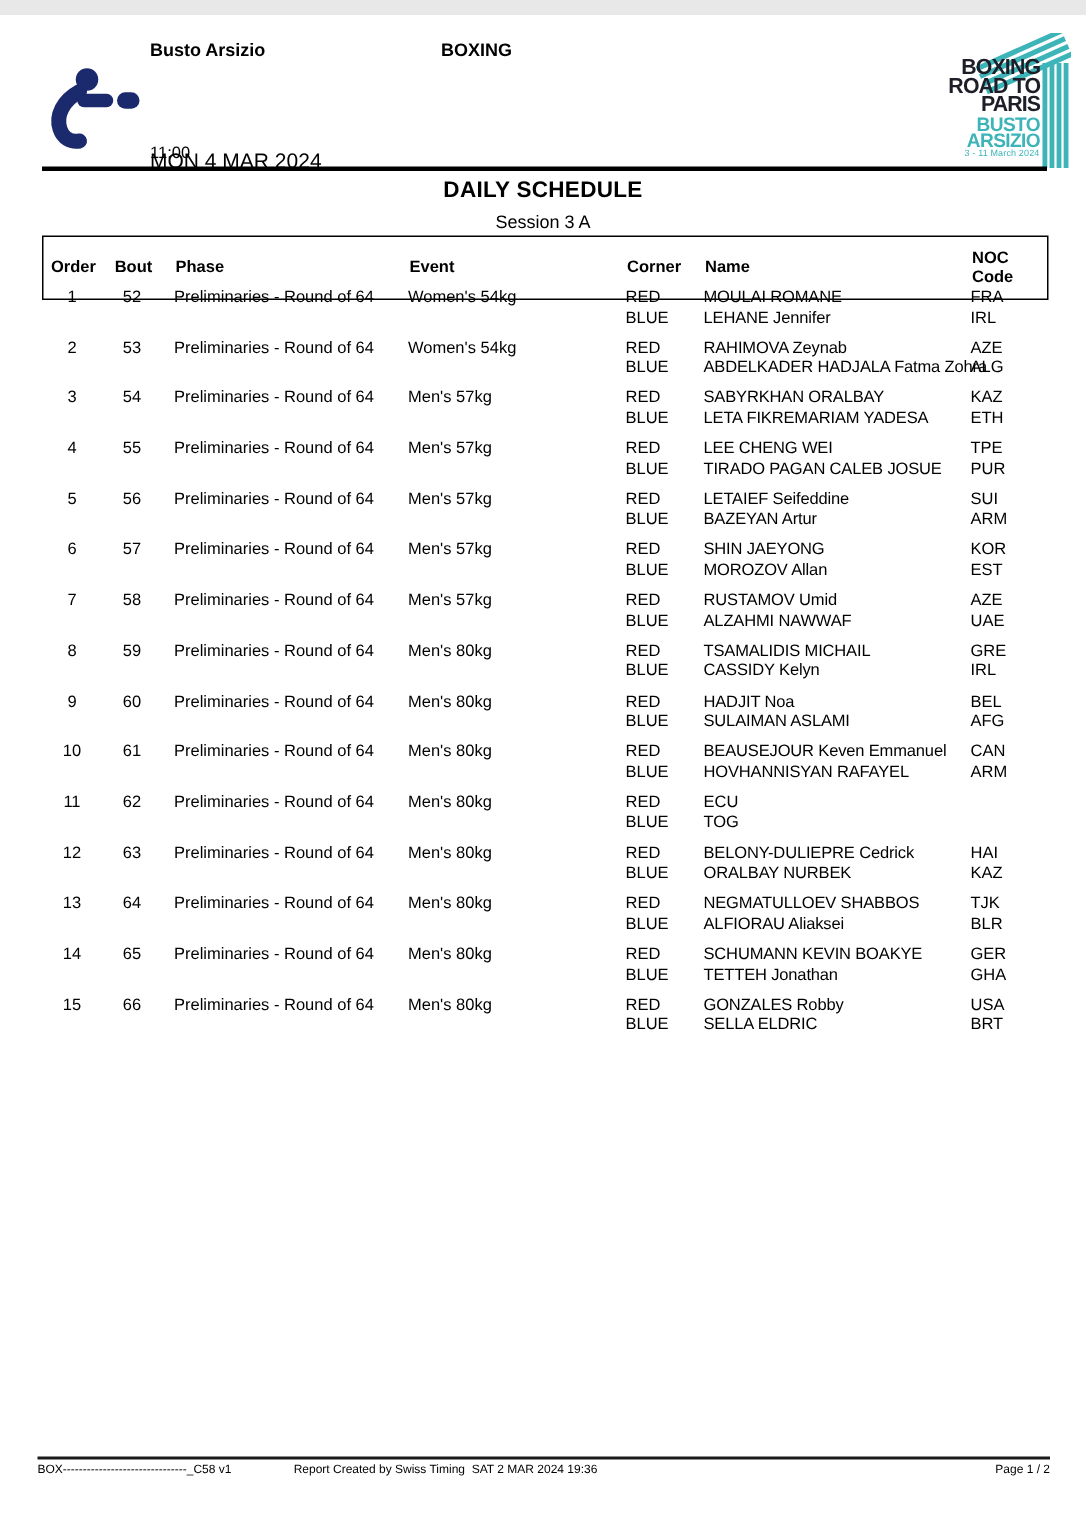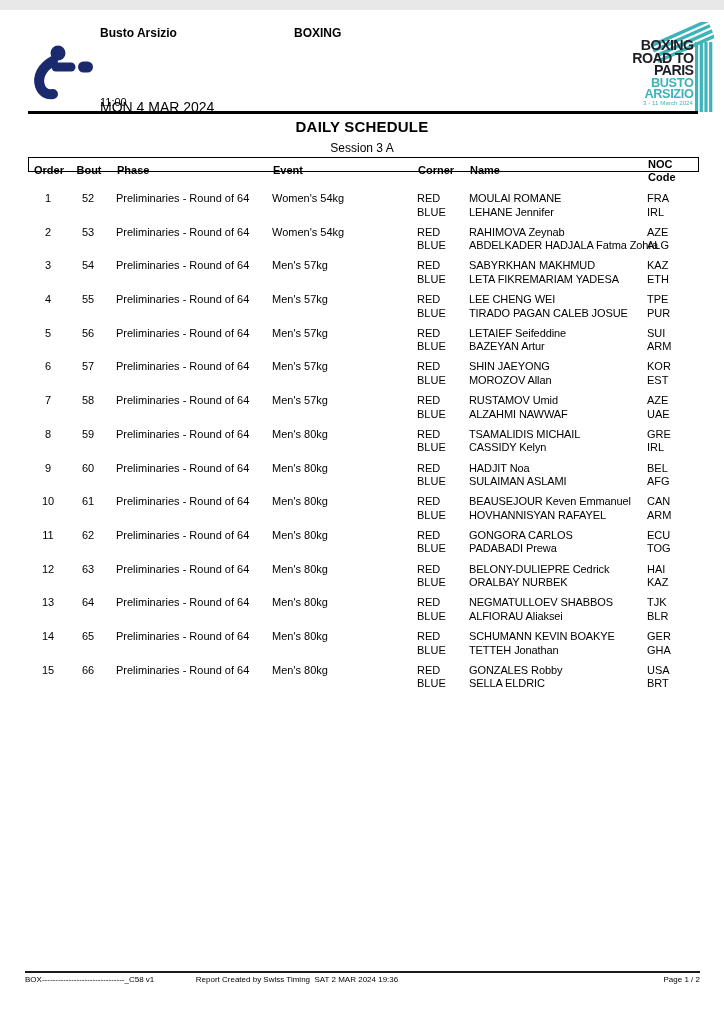--- a/index.html
+++ b/index.html
@@ -29,21 +29,21 @@
   .rule-top { position:absolute; left:28px; top:101px; width:670px; height:3px; background:#000; }
 
   .title    { position:absolute; left:0; top:108px; width:724px; text-align:center;
               font-size:15px; font-weight:bold; letter-spacing:0.2px; }
   .subtitle { position:absolute; left:0; top:131px; width:724px; text-align:center;
               font-size:12px; font-weight:normal; }
 
   
   .grid7 { display:grid; grid-template-columns:40px 40px 156px 145px 52px 178px 57px; }
   .thead {
-    position:absolute; left:28px; top:147px; width:671px; height:15px;
+    position:absolute; left:28px; top:147px; width:671px; height:43px;
     border:1.5px solid #000; align-items:center;
     font-size:11px; font-weight:bold;
   }
   .th { padding-left:8px; line-height:12.5px; }
   .th.cc { padding-left:0; text-align:center; }
 
   .rows { position:absolute; left:28px; top:182px; width:671px; }
   .bout-row { margin-bottom:6.5px; }
   .cell { font-size:11px; line-height:13.6px; padding-left:8px; white-space:nowrap; }
   .cell.cc { padding-left:0; text-align:center; }
@@ -159,21 +159,21 @@
     <div class="bout-row grid7">
       <div class="cell cc">3</div>
       <div class="cell cc">54</div>
       <div class="cell">Preliminaries - Round of 64</div>
       <div class="cell">Men's 57kg</div>
       <div class="cell">
         <div>RED</div>
         <div>BLUE</div>
       </div>
       <div class="cell c-name">
-        <div>SABYRKHAN MAKHMUD</div>
+        <div>SABYRKHAN ORALBAY</div>
         <div>LETA FIKREMARIAM YADESA</div>
       </div>
       <div class="cell">
         <div>KAZ</div>
         <div>ETH</div>
       </div>
     </div>
 
     <div class="bout-row grid7">
       <div class="cell cc">4</div>
@@ -309,24 +309,20 @@
     </div>
 
     <div class="bout-row grid7">
       <div class="cell cc">11</div>
       <div class="cell cc">62</div>
       <div class="cell">Preliminaries - Round of 64</div>
       <div class="cell">Men's 80kg</div>
       <div class="cell">
         <div>RED</div>
         <div>BLUE</div>
-      </div>
-      <div class="cell c-name">
-        <div>GONGORA CARLOS</div>
-        <div>PADABADI Prewa</div>
       </div>
       <div class="cell">
         <div>ECU</div>
         <div>TOG</div>
       </div>
     </div>
 
     <div class="bout-row grid7">
       <div class="cell cc">12</div>
       <div class="cell cc">63</div>

